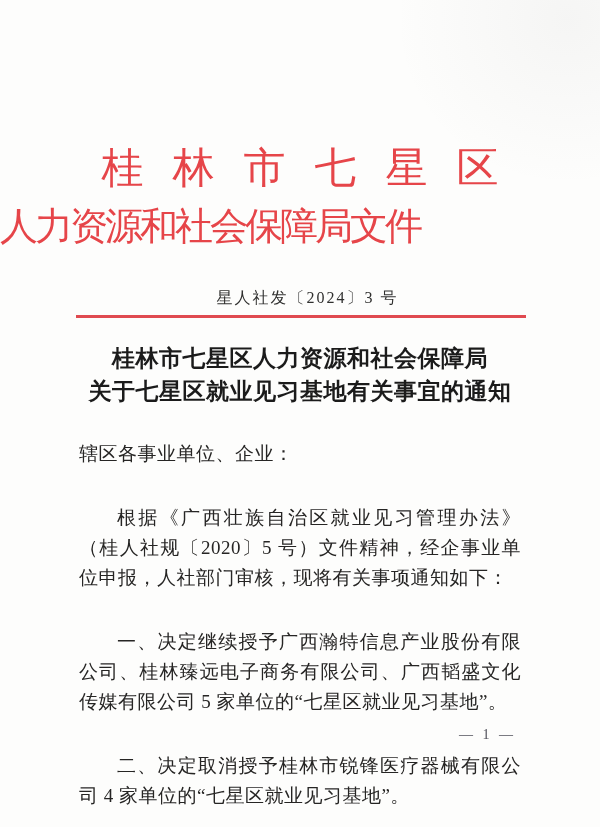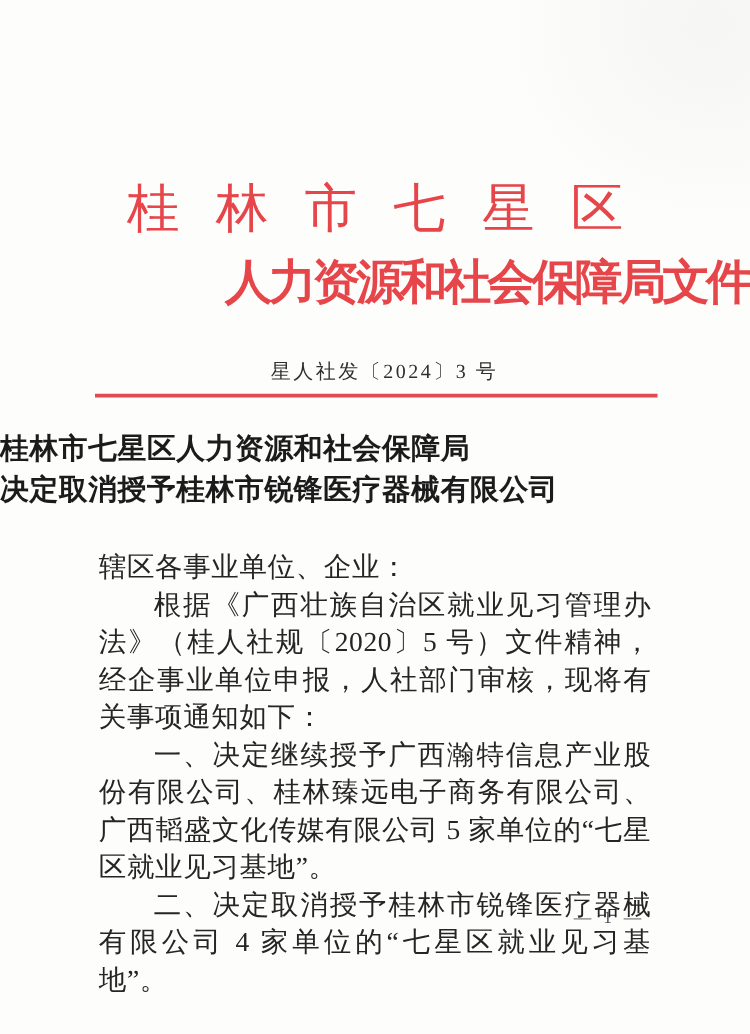--- a/index.html
+++ b/index.html
@@ -30,24 +30,24 @@
     text-align: center;
     font-size: 42px;
     line-height: 44px;
     color: var(--accent_red, #e64549);
     letter-spacing: 29px;
     padding-left: 29px; 
     white-space: nowrap;
   }
   .agency-line2 {
     margin-top: 15px;
-    text-align: right;
+    text-align: left;
     font-size: 38px;
     line-height: 42px;
-    font-weight: bold;
+    font-weight: normal;
     letter-spacing: -3px;
     color: var(--accent_red, #e64549);
     white-space: nowrap;
   }
   .doc-number {
     margin-top: 42px;
     text-align: center;
     font-size: 16px;
     line-height: 18px;
     letter-spacing: 2px;
@@ -55,40 +55,42 @@
     margin-left: 15px;
   }
   .red-rule {
     width: 450px;
     height: 3px;
     margin: 8px auto 0 76px;
     background: var(--rule_red, #e04a50);
   }
   .doc-title {
     margin-top: 24px;
+    text-align: center;
     font-size: 23px;
     line-height: 33px;
     font-weight: bold;
     letter-spacing: 0.5px;
     color: var(--text_dark, #1b1b1b);
   }
   .body-text {
     width: 442px;
     margin: 31px auto 0;
-    font-size: 22px;
+    font-size: 19px;
     line-height: 30px;
     text-align: justify;
     letter-spacing: 0.5px;
     color: #262524;
   }
   .body-text p {
     margin: 0;
   }
   .body-text p.indented {
     text-indent: 2em;
+    margin-top: 34px;
   }
   .page-number {
     position: absolute;
     top: 727px;
     right: 84px;
     font-size: 14px;
     letter-spacing: 3px;
     color: #4e4e58;
   }
 </style>
@@ -101,21 +103,21 @@
   <div class="agency-line1">桂林市七星区</div>
 
   <div class="agency-line2">人力资源和社会保障局文件</div>
 
   <div class="doc-number">星人社发〔2024〕3 号</div>
 
   <div class="red-rule"></div>
 
   <div class="doc-title">
     <div>桂林市七星区人力资源和社会保障局</div>
-    <div>决定取消授予桂林市锐锋医疗器械有限公司</div>
+    <div>关于七星区就业见习基地有关事宜的通知</div>
   </div>
 
   <div class="body-text">
     <p>辖区各事业单位、企业：</p>
     <p class="indented">根据《广西壮族自治区就业见习管理办法》（桂人社规〔2020〕5 号）文件精神，经企事业单位申报，人社部门审核，现将有关事项通知如下：</p>
     <p class="indented">一、决定继续授予广西瀚特信息产业股份有限公司、桂林臻远电子商务有限公司、广西韬盛文化传媒有限公司 5 家单位的“七星区就业见习基地”。</p>
     <p class="indented">二、决定取消授予桂林市锐锋医疗器械有限公司 4 家单位的“七星区就业见习基地”。</p>
   </div>
 
   <div class="page-number">— 1 —</div>

